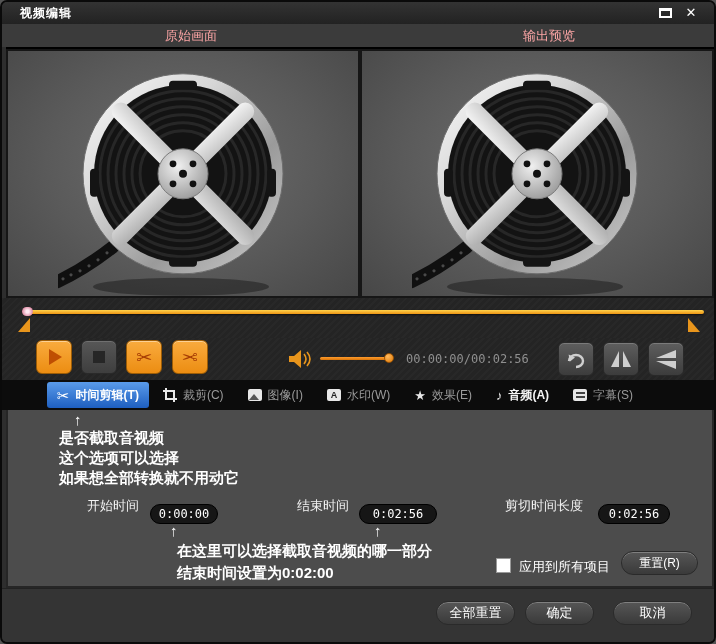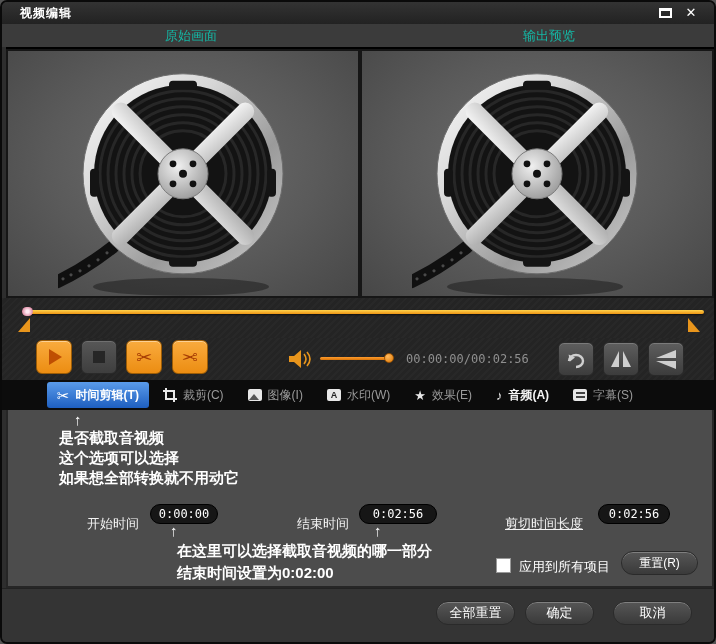--- a/index.html
+++ b/index.html
@@ -10,21 +10,21 @@
   .titlebar{position:absolute;left:0;top:0;width:100%;height:22px;
     background:linear-gradient(#333,#222);display:flex;align-items:center;}
   .title{color:#fff;font-weight:bold;font-size:12px;margin-left:18px;letter-spacing:1px;}
   .winbtns{position:absolute;right:14px;top:3px;display:flex;gap:8px;}
   .maxbtn{width:18px;height:15px;display:flex;align-items:center;justify-content:center;cursor:pointer;}
   .maxglyph{width:13px;height:10px;border:2px solid #fff;border-top-width:3px;}
   .closebtn{width:18px;height:15px;color:#fff;font-weight:bold;font-size:13px;line-height:15px;
     text-align:center;cursor:pointer;}
   
   .labelrow{position:absolute;left:0;top:22px;width:100%;height:23px;background:#3b3b3b;}
-  .plabel{position:absolute;top:3px;color:#14b8a6;font-size:13px;padding-left:20px;}
+  .plabel{position:absolute;top:3px;color:#fca5a5;font-size:13px;padding-left:20px;}
   .plabel.orig{left:0;width:358px;text-align:center;}
   .plabel.outp{left:358px;width:358px;text-align:center;}
   
   .panels{position:absolute;left:4px;top:45px;width:708px;height:251px;background:#161616;
     border-top:2px solid #000;display:flex;gap:4px;padding:2px;}
   .vpanel{flex:1;position:relative;overflow:hidden;
     background:radial-gradient(ellipse at 50% 45%, #6e6e6e 0%, #5a5a5a 55%, #474747 100%);}
   .reelwrap{position:absolute;left:50%;top:50%;transform:translate(-50%,-48%);}
   
   .timeline{position:absolute;left:0;top:296px;width:100%;height:40px;background:#242424;
@@ -73,21 +73,21 @@
   .iconbox{width:14px;height:12px;background:#e8e8e8;border-radius:2px;position:relative;
     display:flex;align-items:center;justify-content:center;font-size:9px;font-weight:bold;color:#222;}
   .iconbox .mtn{position:absolute;bottom:1px;left:1px;width:0;height:0;
     border-left:5px solid transparent;border-right:5px solid transparent;border-bottom:6px solid #555;}
   .iconbox .lines{width:9px;height:6px;border-top:2px solid #444;border-bottom:2px solid #444;}
   
   .contentpanel{position:absolute;left:4px;top:408px;width:708px;height:178px;background:#4c4c4c;
     border:2px solid #262626;border-top:none;}
   .hinttop{position:absolute;left:57px;top:426px;color:#fff;font-weight:bold;font-size:15px;line-height:20px;}
   .arrowup{position:absolute;color:#fff;font-weight:bold;font-size:15px;}
-  .fieldlabel{position:absolute;top:513px;color:#f2f2f2;font-size:13px;}
+  .fieldlabel{position:absolute;top:495px;color:#f2f2f2;font-size:13px;}
   .timefield{position:absolute;top:502px;height:20px;background:#161616;border-radius:10px;
     color:#fff;font-size:12px;font-family:"DejaVu Sans Mono","Liberation Mono",monospace;
     display:flex;align-items:center;justify-content:center;border:1px solid #000;}
   .hintbottom{position:absolute;left:175px;top:538px;color:#fff;font-weight:bold;font-size:15px;
     line-height:22px;z-index:5;}
   .checkbox{position:absolute;left:494px;top:556px;width:15px;height:15px;background:#fff;
     border:1px solid #999;cursor:pointer;}
   .applylabel{position:absolute;left:517px;top:556px;color:#fff;font-size:13px;}
   .pillbtn{position:absolute;height:24px;border-radius:12px;color:#fff;font-size:12px;
     background:linear-gradient(#565656,#3a3a3a);border:1px solid #2a2a2a;
@@ -320,21 +320,21 @@
   <div class="hinttop">
     <div>是否截取音视频</div>
     <div>这个选项可以选择</div>
     <div>如果想全部转换就不用动它</div>
   </div>
 
   <span class="fieldlabel" style="left:85px;">开始时间</span>
   <div class="timefield" style="left:148px;width:68px;">0:00:00</div>
   <span class="fieldlabel" style="left:295px;">结束时间</span>
   <div class="timefield" style="left:357px;width:78px;">0:02:56</div>
-  <span class="fieldlabel" style="left:503px;text-decoration:underline;">剪切时间长度</span>
+  <span class="fieldlabel" style="left:503px;">剪切时间长度</span>
   <div class="timefield" style="left:596px;width:72px;">0:02:56</div>
 
   <span class="arrowup" style="left:168px;top:520px;">↑</span>
   <span class="arrowup" style="left:372px;top:520px;">↑</span>
 
   <div class="hintbottom">
     <div>在这里可以选择截取音视频的哪一部分</div>
     <div>结束时间设置为0:02:00</div>
   </div>
 

